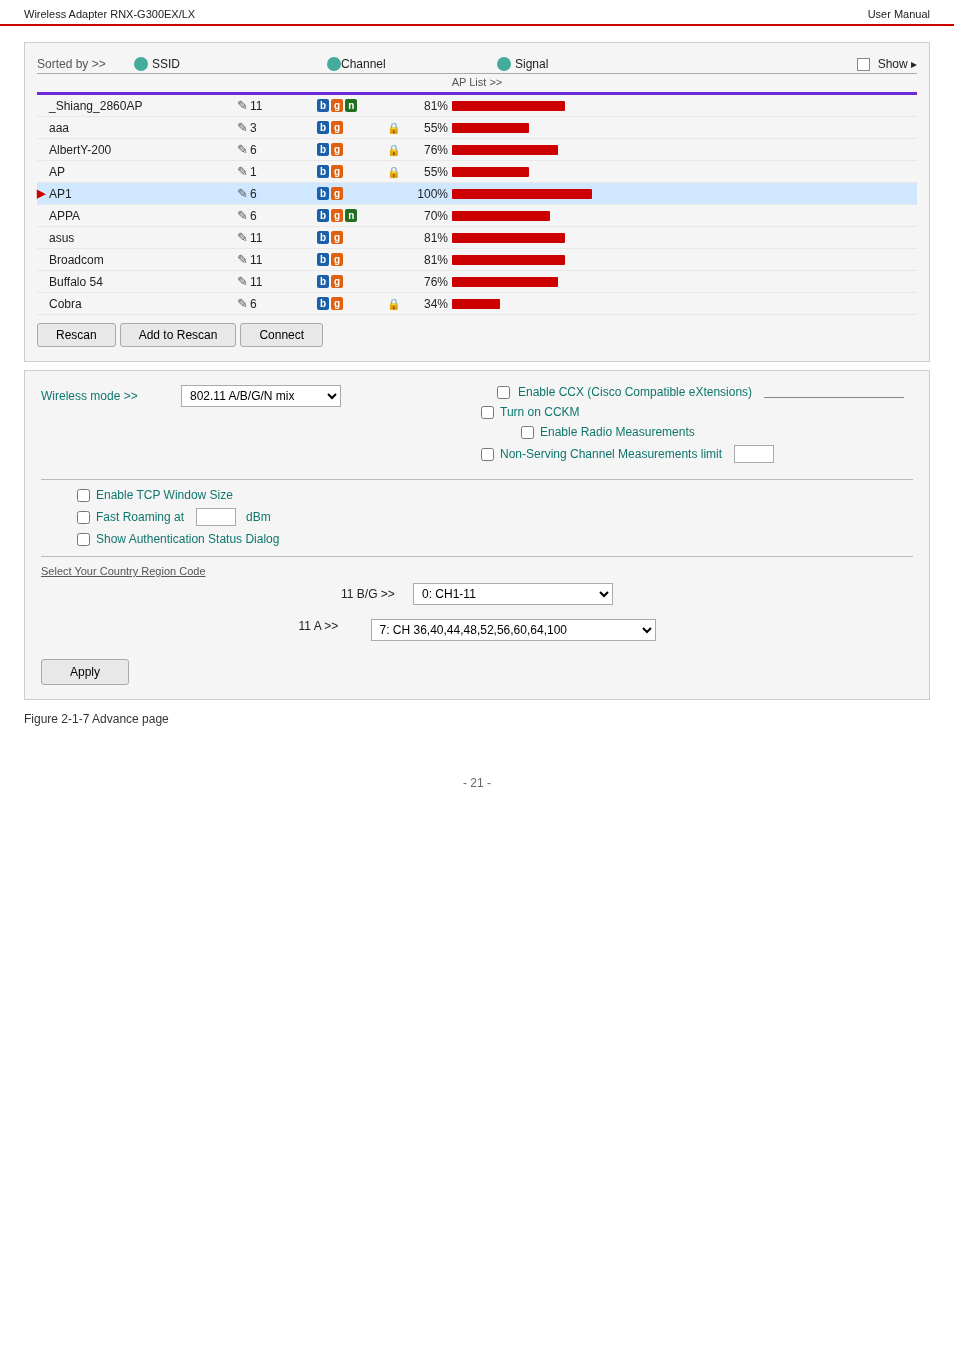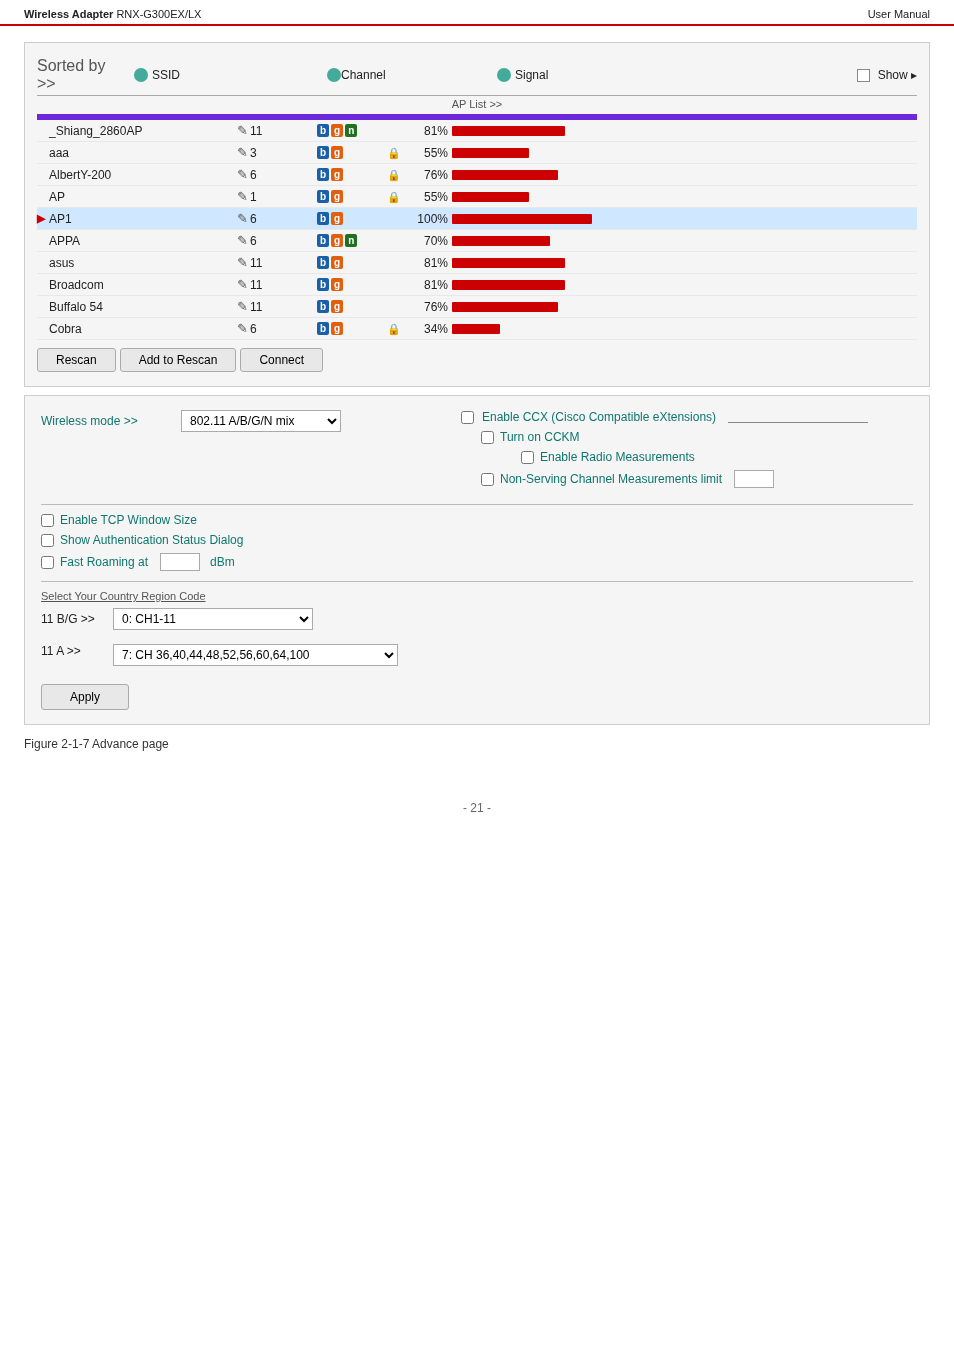--- a/index.html
+++ b/index.html
@@ -16,21 +16,21 @@
     
     .doc-header {
       display: flex;
       justify-content: space-between;
       align-items: center;
       padding: 8px 24px 4px 24px;
       border-bottom: 2px solid #cc0000;
       margin-bottom: 16px;
     }
     .doc-header-left { font-size: 11px; }
-    .doc-header-left strong { font-weight: bold; }
+    .doc-header-left strong { font-weight: normal; }
     .doc-header-right { font-size: 11px; }
 
     
     .page-body { padding: 0 24px; }
 
     
     .figure-box {
       border: 1px solid #ccc;
       background: #f5f5f5;
       padding: 10px 12px;
@@ -45,28 +45,28 @@
       padding: 4px 0 2px 0;
       border-bottom: 1px solid #aaa;
       font-size: 12px;
       gap: 0;
     }
     .ap-header-row .col-ssid { flex: 0 0 200px; display: flex; align-items: center; gap: 4px; padding-left: 7px; }
     .ap-header-row .col-channel { flex: 0 0 100px; display: flex; align-items: center; }
     .ap-header-row .col-signal { flex: 0 0 60px; display: flex; align-items: center; gap: 4px; }
     .ap-header-row .col-show { flex: 0 0 80px; display: flex; align-items: center; gap: 4px; justify-content: flex-end; }
 
-    .sorted-label { font-size: 16px; color: #555; flex: 0 0 90px; }
+    .sorted-label { font-size: 12px; color: #555; flex: 0 0 90px; }
 
     .ap-subheader {
       text-align: center;
       font-size: 11px;
       color: #555;
       padding: 2px 0 4px 0;
-      border-bottom: 6px solid #6d28d9;
+      border-bottom: 3px solid #6d28d9;
     }
 
     .ap-row {
       display: flex;
       align-items: center;
       padding: 3px 0;
       border-bottom: 1px solid #e8e8e8;
       font-size: 12px;
     }
     .ap-row.selected { background: #d0e8ff; }
@@ -149,20 +149,21 @@
       border: 1px solid #aaa;
       background: #fff;
       min-width: 160px;
     }
 
     .adv-checkbox-row {
       display: flex;
       align-items: center;
       gap: 6px;
       margin-bottom: 6px;
+      margin-left: 36px;
     }
 
     .adv-checkbox-row input[type="checkbox"] {
       width: 13px;
       height: 13px;
     }
 
     .adv-divider {
       border: none;
       border-top: 1px solid #bbb;
@@ -182,20 +183,21 @@
       text-decoration: underline;
       margin-bottom: 6px;
       display: block;
     }
 
     .adv-channel-row {
       display: flex;
       align-items: center;
       gap: 12px;
       margin-bottom: 6px;
+      justify-content: center;
     }
     .adv-channel-label { font-size: 12px; min-width: 60px; }
 
     select.adv-channel-select {
       font-size: 12px;
       padding: 2px 4px;
       border: 1px solid #aaa;
       background: #fff;
       min-width: 200px;
     }
@@ -499,27 +501,27 @@
 
     <hr class="adv-divider">
 
     
     <div class="adv-checkbox-row">
       <input type="checkbox" style="">
       <label class="adv-label">Enable TCP Window Size</label>
     </div>
     <div class="adv-checkbox-row">
       <input type="checkbox" style="">
-      <label class="adv-label">Show Authentication Status Dialog</label>
+      <label class="adv-label">Fast Roaming at</label>
+      <input type="text" class="text-input-small" style="margin-left: 6px;">
+      <span class="adv-label" style="margin-left:4px;">dBm</span>
     </div>
     <div class="adv-checkbox-row">
       <input type="checkbox" style="">
-      <label class="adv-label">Fast Roaming at</label>
-      <input type="text" class="text-input-small" style="margin-left: 6px;">
-      <span class="adv-label" style="margin-left:4px;">dBm</span>
+      <label class="adv-label">Show Authentication Status Dialog</label>
     </div>
 
     <hr class="adv-divider">
 
     <div style="margin-bottom:8px;">
       <span class="adv-country-label">Select Your Country Region Code</span>
       <div class="adv-channel-row">
         <span class="adv-channel-label">11 B/G &gt;&gt;</span>
         <select class="adv-channel-select">
           

